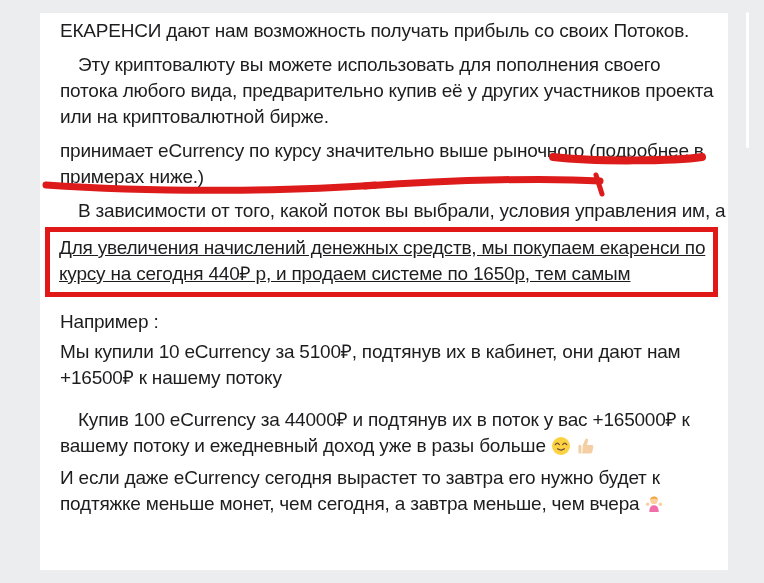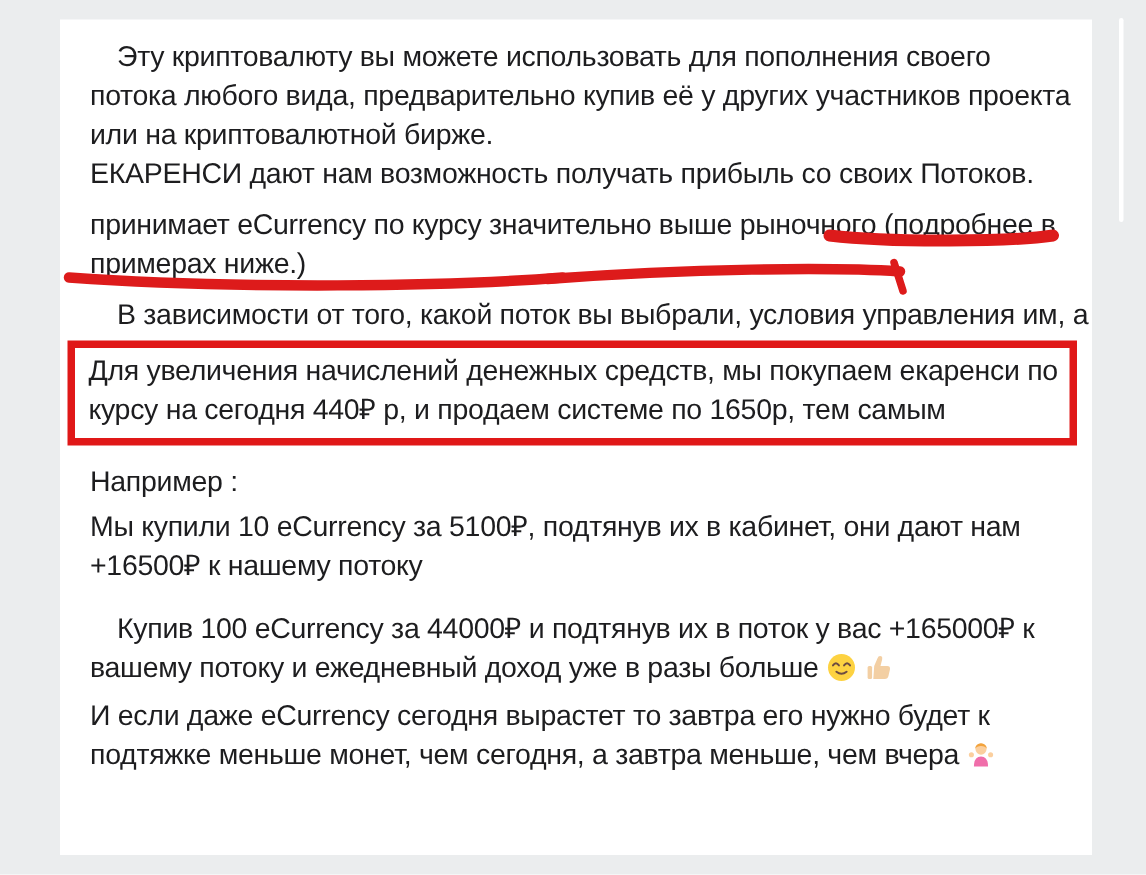--- a/index.html
+++ b/index.html
@@ -37,20 +37,21 @@
     white-space: nowrap;
     font-size: 19px;
     line-height: 26px;
     letter-spacing: -0.2px;
   }
   .line.indent { padding-left: 18px; }
   .red-box {
     border: 5px solid #e01818;
     margin: 3px -30px 9px -15px;
     padding: 3px 8px 5px 9px;
+    text-decoration: underline;
   }
   .underline-svg {
     position: absolute;
     left: -20px;
     top: -3px;
     pointer-events: none;
   }
   .scroll-thumb {
     position: absolute;
     left: 746px;
@@ -68,28 +69,28 @@
     margin-left: 5px;
   }
   .emoji svg { width: 100%; height: 100%; }
 </style>
 </head>
 <body>
 
 <div class="page">
   <div class="card">
 
+    <p class="para first">
+      <span class="line">ЕКАРЕНСИ дают нам возможность получать прибыль со своих Потоков.</span>
+    </p>
+
     <p class="para">
       <span class="line indent">Эту криптовалюту вы можете использовать для пополнения своего</span>
       <span class="line">потока любого вида, предварительно купив её у других участников проекта</span>
       <span class="line">или на криптовалютной бирже.</span>
-    </p>
-
-    <p class="para first">
-      <span class="line">ЕКАРЕНСИ дают нам возможность получать прибыль со своих Потоков.</span>
     </p>
 
     <p class="para">
       <svg class="underline-svg" width="688" height="84" viewBox="0 0 688 84">
         <path d="M513,22 C 555,27 635,26 662,22" fill="none" stroke="#dd1b1b" stroke-width="8" stroke-linecap="round"></path>
         <path d="M6,50 C 120,58 260,56 335,50" fill="none" stroke="#dd1b1b" stroke-width="7" stroke-linecap="round"></path>
         <path d="M325,51 C 420,44 515,43 560,46" fill="none" stroke="#dd1b1b" stroke-width="7" stroke-linecap="round"></path>
         <path d="M556,40 L 562,59" fill="none" stroke="#dd1b1b" stroke-width="5" stroke-linecap="round"></path>
       </svg>
       <span class="line">принимает eCurrency по курсу значительно выше рыночного (подробнее в</span>

